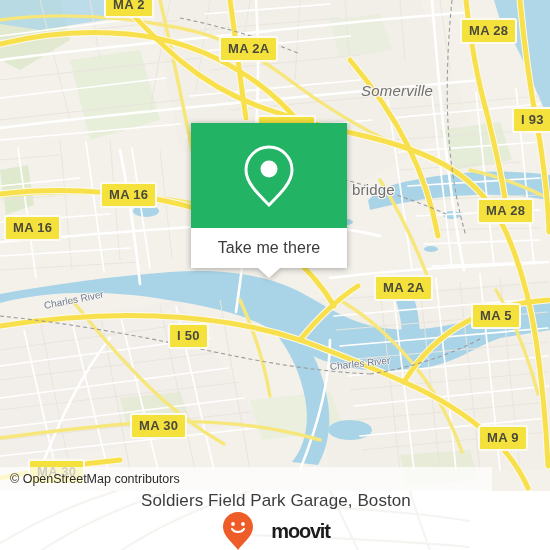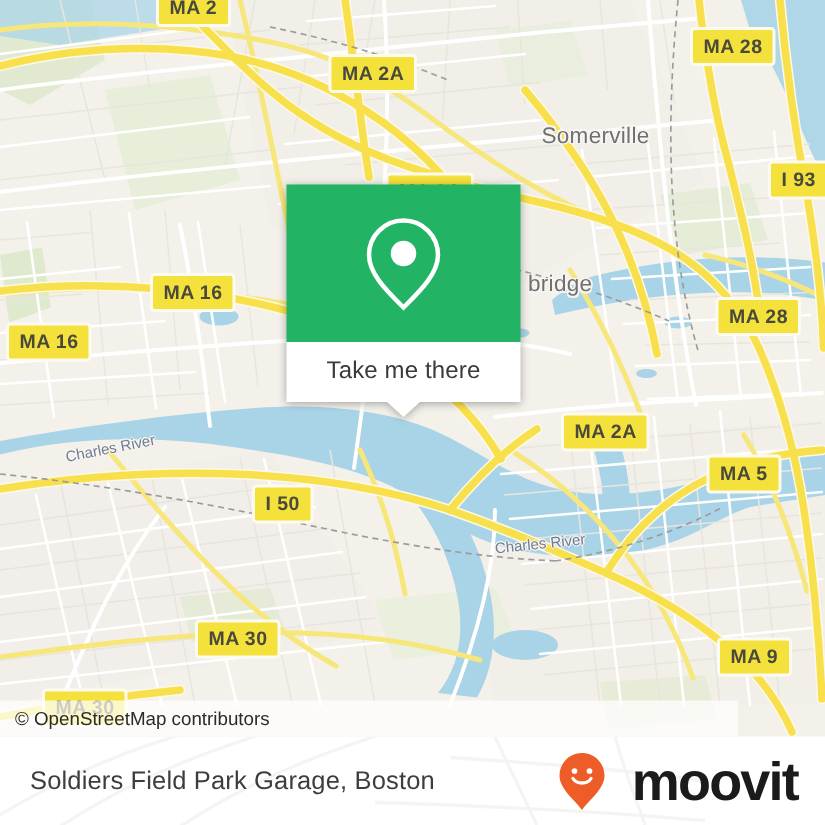--- a/index.html
+++ b/index.html
@@ -130,20 +130,21 @@
     position:absolute;
     left:0; top:491px;
     width:550px; height:59px;
     background:#ffffff;
     display:flex;
     align-items:center;
     justify-content:space-between;
     box-sizing:border-box;
     padding:0 18px 0 20px;
     overflow:hidden;
+    flex-direction:column;
   }
   #footer-ghost{
     position:absolute;
     left:0;top:0;width:550px;height:59px;
     opacity:.35;
   }
   #footer-title{
     position:relative;
     color:#3d3d3d;
     font-size:17px;
@@ -152,21 +153,21 @@
     z-index:2;
   }
   #brand{
     position:relative;
     display:flex;
     align-items:center;
     z-index:2;
   }
   #brand-word{
     color:#1b1b1b;
-    font-size:36px;
+    font-size:20px;
     font-weight:bold;
     letter-spacing:-1.2px;
     margin-left:17px;
     line-height:1;
   }
 </style>
 </head>
 <body>
 
 <div id="app">
@@ -331,21 +332,21 @@
       <g class="rail">
         <path d="M0,316 C60,322 130,334 196,348 C260,362 318,372 372,374"></path>
         <path d="M452,0 C448,40 446,82 448,124 C450,164 456,202 466,236"></path>
         <path d="M180,18 C220,26 262,38 300,54"></path>
         <path d="M330,176 C370,186 410,198 446,214"></path>
         <path d="M370,374 C410,368 448,356 482,338"></path>
       </g>
     </svg>
 
     <div>
-      <div class="place-label" style="left:361px;top:82px;">Somerville</div>
+      <div class="place-label" style="left:361px;top:82px;font-style:italic;">Somerville</div>
       <div class="place-label" style="left:352px;top:181px;">bridge</div>
     </div>
 
     <div>
       <div class="water-label" style="left:44px;top:300px;transform:rotate(-11deg);transform-origin:left center;">Charles River</div>
       <div class="water-label" style="left:330px;top:361px;transform:rotate(-6deg);transform-origin:left center;">Charles River</div>
     </div>
 
     <div>
       <div class="shield" style="left:104px;top:-8px;">MA 2</div>

